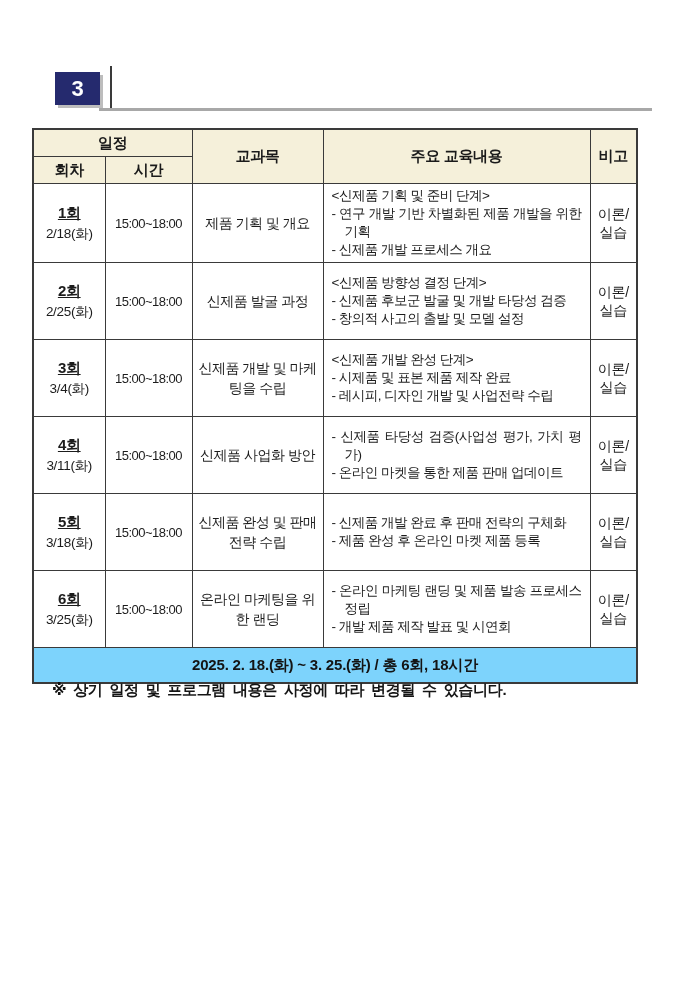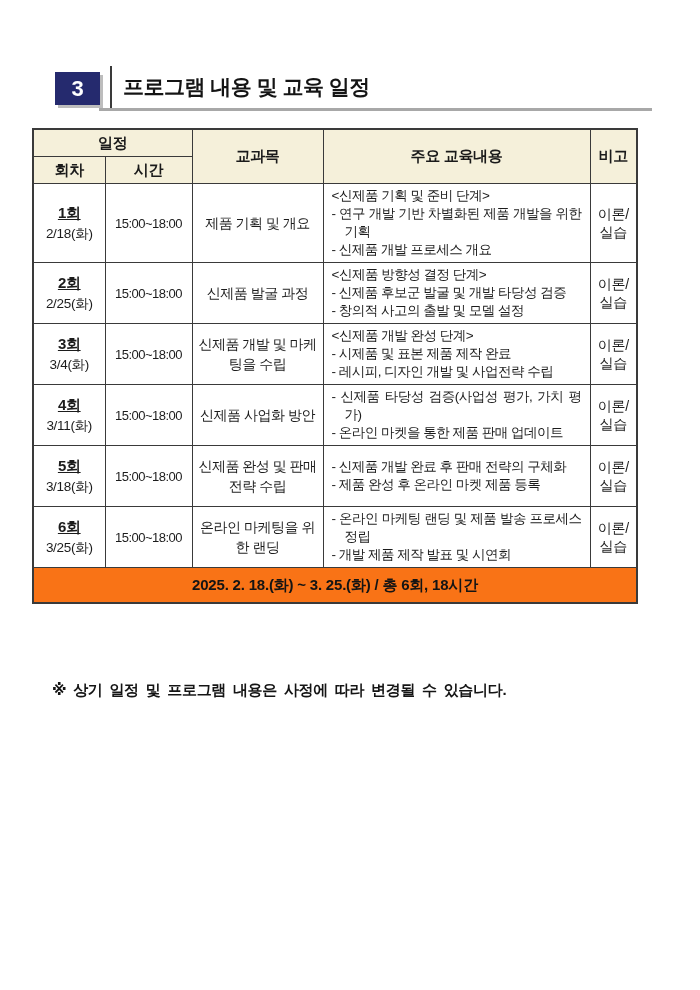--- a/index.html
+++ b/index.html
@@ -24,50 +24,49 @@
   table.schedule{
     position:absolute;left:32px;top:128px;width:604px;
     border-collapse:collapse;table-layout:fixed;border:2px solid #3a3a3a;
   }
   table.schedule th,table.schedule td{border:1.5px solid #3a3a3a;overflow:hidden;}
   table.schedule th{
     background:#f5f0da;font-size:15px;font-weight:bold;text-align:center;
     height:24px;padding:1px 2px;letter-spacing:-0.3px;color:#1a1a1a;
   }
   td.session,td.time,td.subject,td.note{text-align:center;vertical-align:middle;}
-  tbody tr{height:61px;}
+  tbody tr{height:77px;}
   .snum{font-weight:bold;text-decoration:underline;font-size:15px;letter-spacing:-0.3px;}
   .sdate{font-size:13.5px;margin-top:2px;letter-spacing:-0.3px;}
   td.time{font-size:13px;letter-spacing:-0.5px;padding:0 1px;white-space:nowrap;}
   td.subject{font-size:14px;letter-spacing:-0.5px;padding:0 5px;line-height:20px;margin-left:12px;}
   td.content{vertical-align:middle;padding:3px 8px;}
   .stage{font-size:13.5px;line-height:18px;letter-spacing:-0.5px;}
   .bullet{
     font-size:13.5px;line-height:18px;letter-spacing:-0.5px;
     padding-left:13px;text-indent:-13px;text-align:justify;
   }
   td.note{font-size:14px;line-height:18px;letter-spacing:-0.3px;padding:0 1px;}
   tfoot td.summary{
-    background:#f97316;height:32px;text-align:center;vertical-align:middle;
+    background:#7dd3fc;height:32px;text-align:center;vertical-align:middle;
     font-size:15px;font-weight:bold;letter-spacing:-0.2px;color:#141414;
   }
   
   .footnote{
     position:absolute;left:52px;top:681px;margin:0;
     font-size:15px;font-weight:bold;letter-spacing:-0.3px;word-spacing:3px;color:#141414;
   }
 </style>
 </head>
 <body>
 
 <div class="page">
 
   <div class="section-num">3</div>
   <div class="divider-v"></div>
-  <h1 class="section-title">프로그램 내용 및 교육 일정</h1>
   <div class="title-underline"></div>
 
   <table class="schedule">
     <colgroup>
       <col style="width:72px">
         <col style="width:87px">
         <col style="width:131px">
         <col style="width:267px">
         <col style="width:47px">
     </colgroup>

